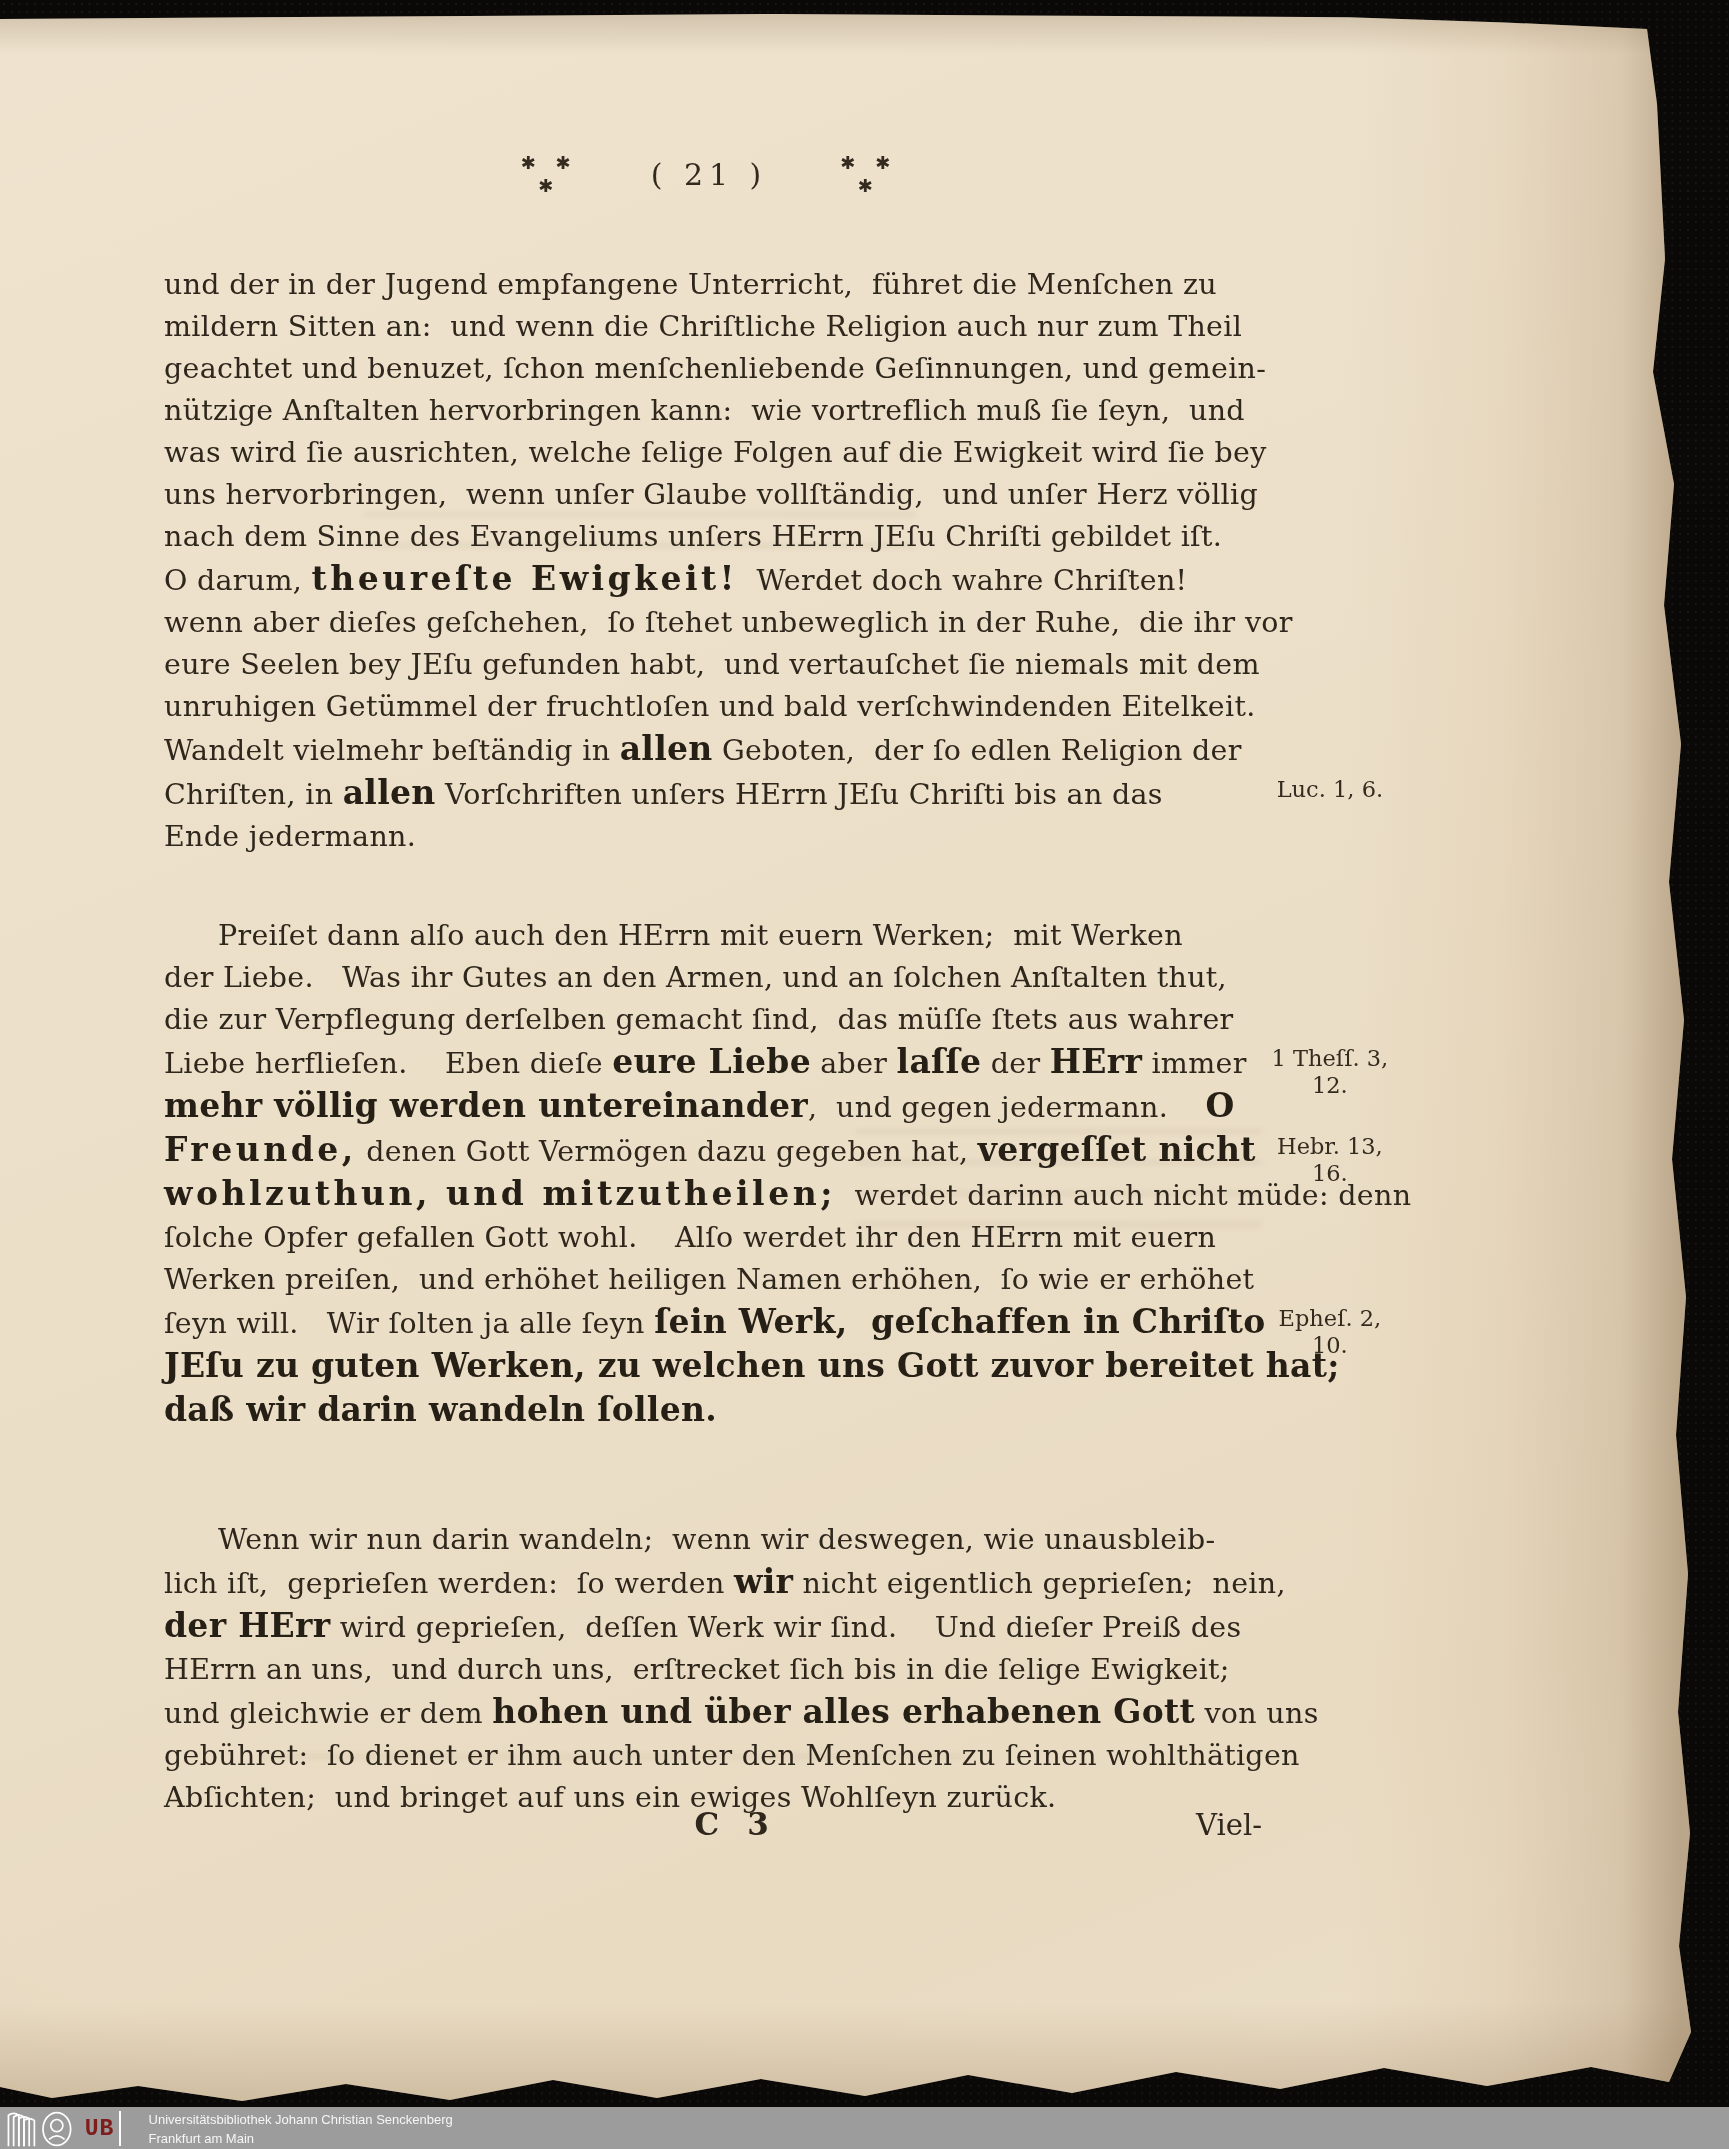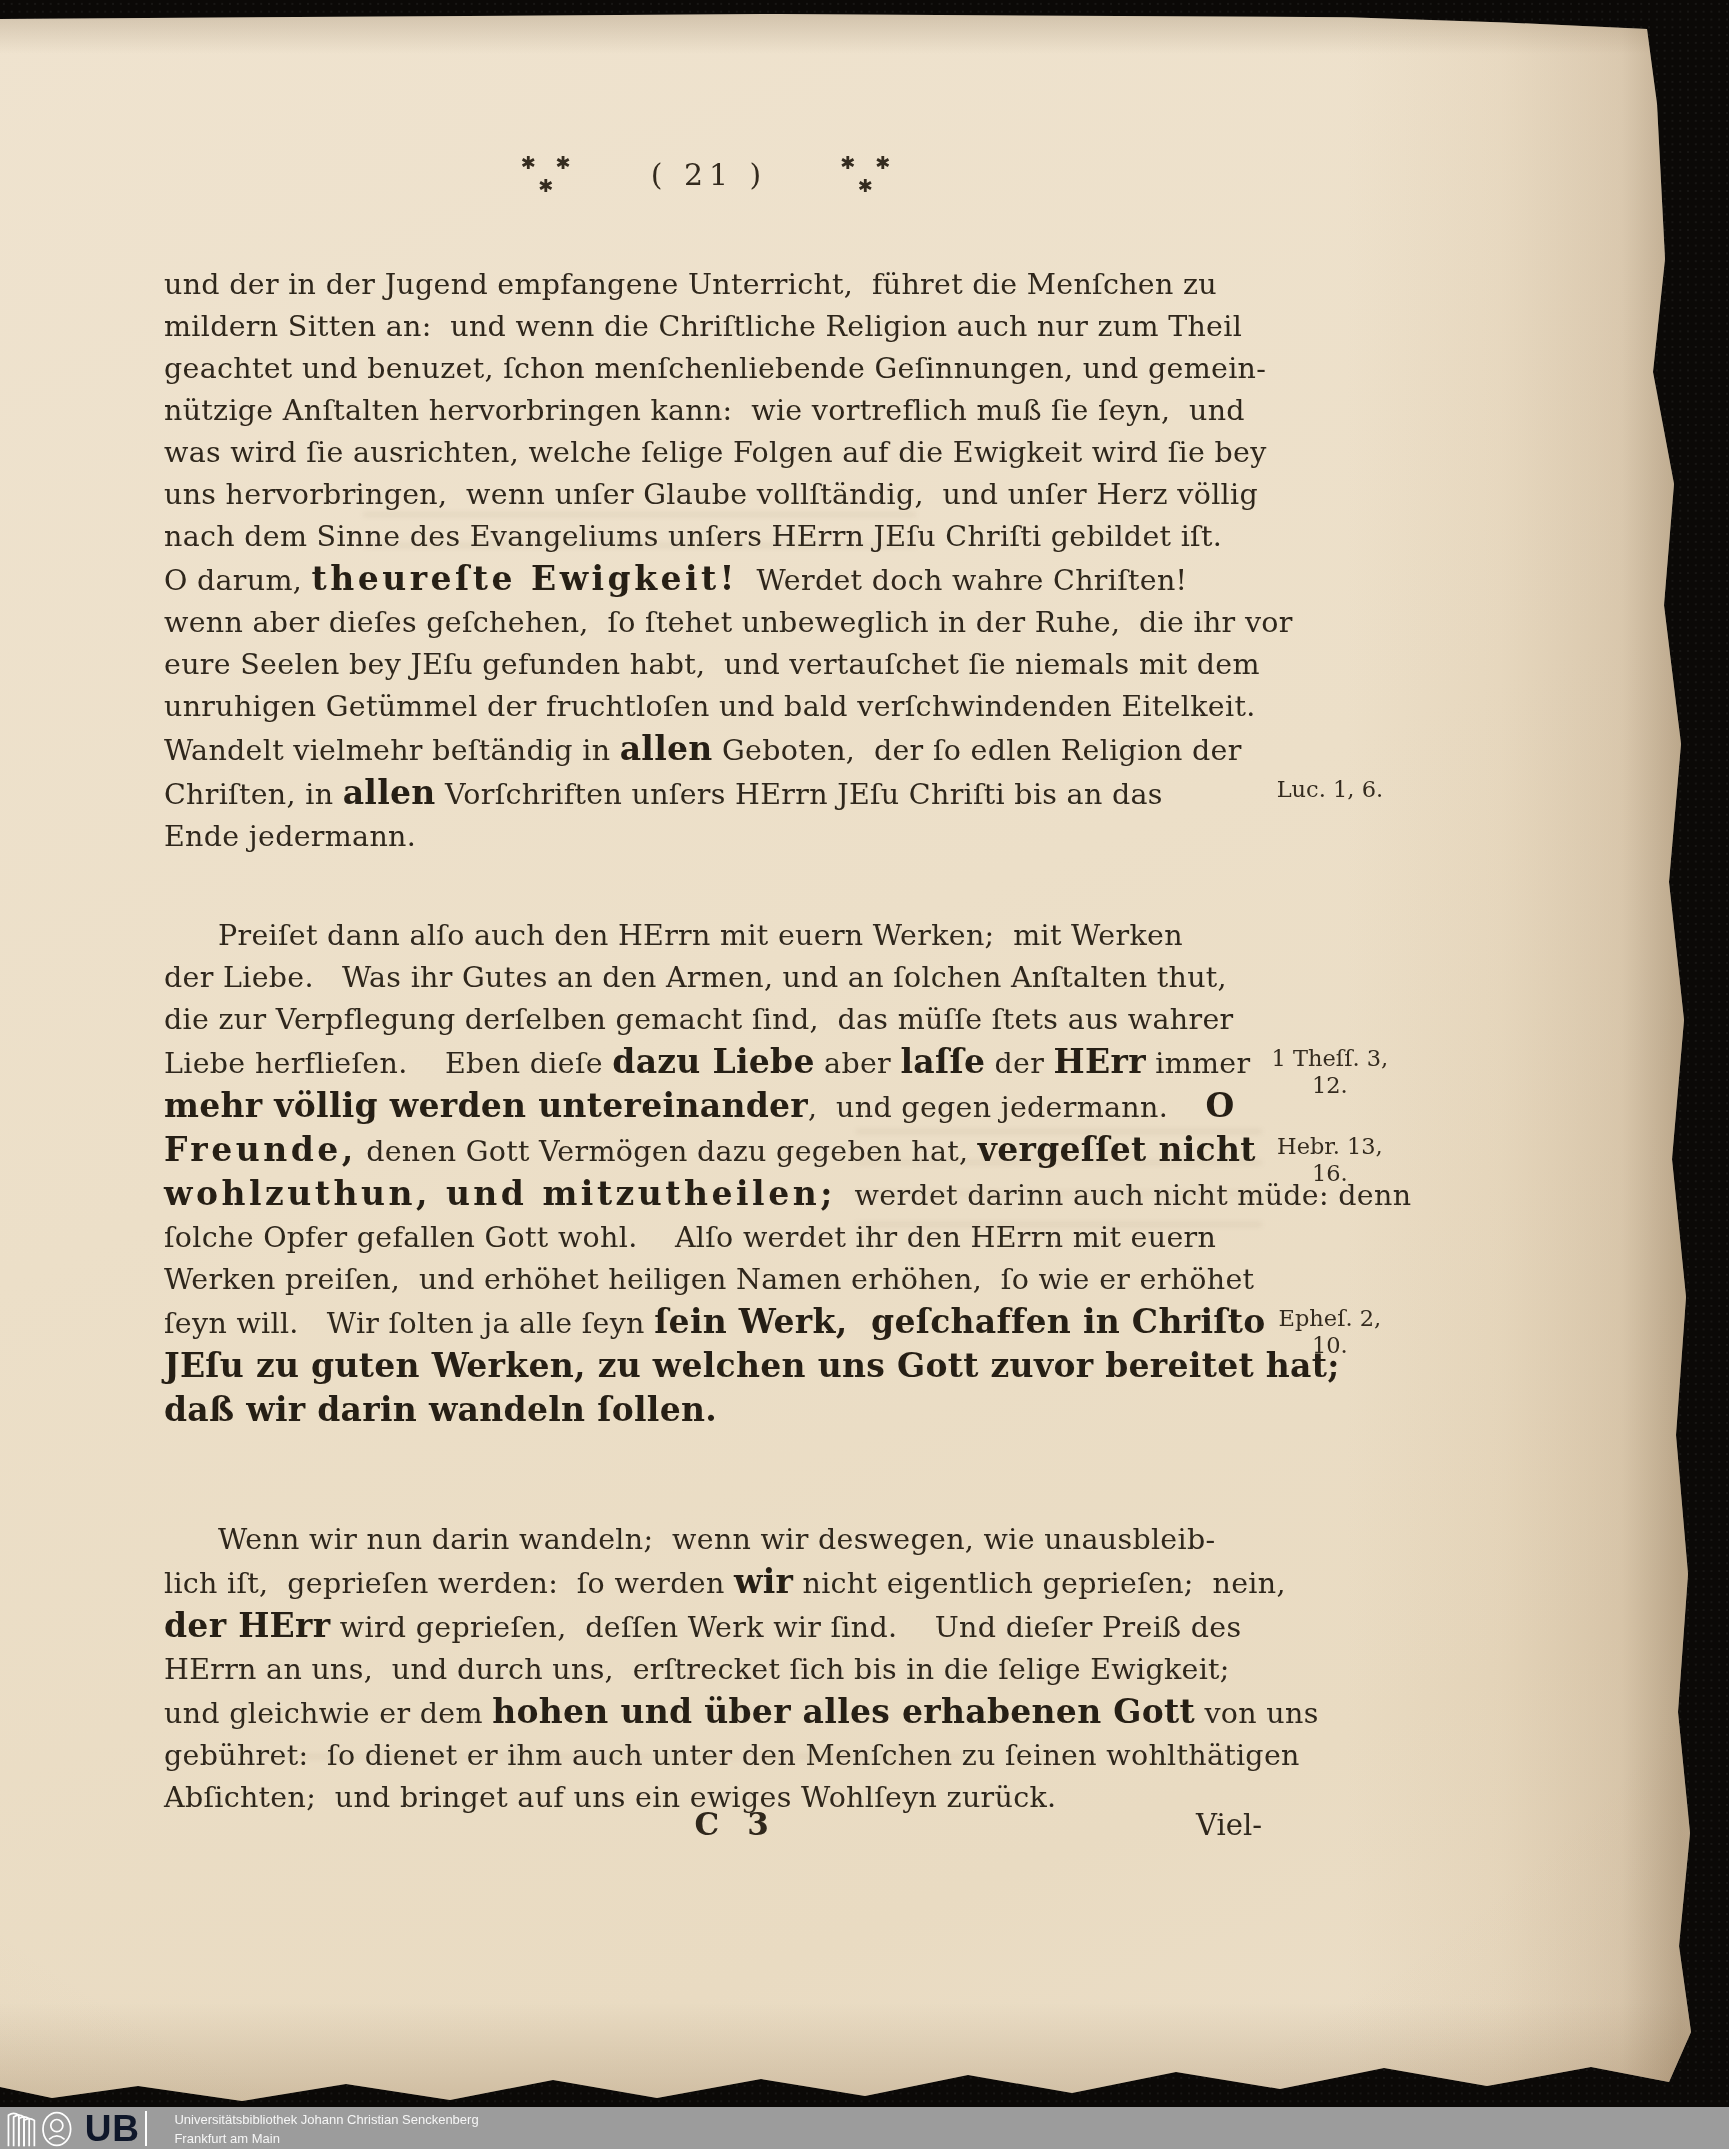--- a/index.html
+++ b/index.html
@@ -59,22 +59,22 @@
   
   .page-footer{position:absolute;top:1806px;left:164px;width:1098px;
     display:flex;align-items:baseline;font-size:31px;color:#2f271c;}
   .signature{margin:0 auto;padding-left:112px;letter-spacing:8.6px;font-weight:bold;}
   .catchword{font-size:29px;}
   
   .banner{position:absolute;left:0;bottom:0;width:1729px;height:43px;background:#9c9c9c;
     display:flex;align-items:center;font-family:"Liberation Sans",sans-serif;color:#f6f6f6;}
   .logo{display:flex;align-items:center;height:38px;margin-left:5.2px;}
   .logo svg{display:block;}
-  .logo-ub{font-family:Liberation Sans, sans-serif;font-weight:bold;font-size:37px;
-    color:#0f172a;margin:0 5.2px 0 3.5px;letter-spacing:0.9px;}
+  .logo-ub{font-family:Liberation Mono, monospace;font-weight:bold;font-size:23px;
+    color:#7f1d1d;margin:0 5.2px 0 3.5px;letter-spacing:0.9px;}
   .logo-divider{width:1.7px;height:35px;background:#ffffff;margin-right:15.6px;}
   .banner-text{display:flex;flex-direction:column;justify-content:center;
     font-size:13px;line-height:19px;margin-left:12px;}
 </style>
 </head>
 <body>
 
 <div class="stage">
 
   <div class="paper">
@@ -111,21 +111,21 @@
           <div class="line"><span class="seg-p">eure Seelen bey JEſu gefunden habt,  und vertauſchet ſie niemals mit dem</span></div>
           <div class="line"><span class="seg-p">unruhigen Getümmel der fruchtloſen und bald verſchwindenden Eitelkeit.</span></div>
           <div class="line"><span class="seg-p">Wandelt vielmehr beſtändig in </span><span class="seg-em">allen</span><span class="seg-p"> Geboten,  der ſo edlen Religion der</span></div>
           <div class="line"><span class="seg-p">Chriſten, in </span><span class="seg-em">allen</span><span class="seg-p"> Vorſchriften unſers HErrn JEſu Chriſti bis an das</span><span class="margin-note">Luc. 1, 6.</span></div>
           <div class="line"><span class="seg-p">Ende jedermann.</span></div>
         </div>
         <div class="para">
           <div class="line indent"><span class="seg-p">Preiſet dann alſo auch den HErrn mit euern Werken;  mit Werken</span></div>
           <div class="line"><span class="seg-p">der Liebe.   Was ihr Gutes an den Armen, und an ſolchen Anſtalten thut,</span></div>
           <div class="line"><span class="seg-p">die zur Verpflegung derſelben gemacht ſind,  das müſſe ſtets aus wahrer</span></div>
-          <div class="line"><span class="seg-p">Liebe herflieſen.    Eben dieſe </span><span class="seg-em">dazu Liebe</span><span class="seg-p"> aber </span><span class="seg-em">laſſe</span><span class="seg-p"> der </span><span class="seg-em">HErr</span><span class="seg-p"> immer</span><span class="margin-note">1 Theſſ. 3,
+          <div class="line"><span class="seg-p">Liebe herflieſen.    Eben dieſe </span><span class="seg-em">eure Liebe</span><span class="seg-p"> aber </span><span class="seg-em">laſſe</span><span class="seg-p"> der </span><span class="seg-em">HErr</span><span class="seg-p"> immer</span><span class="margin-note">1 Theſſ. 3,
 12.</span></div>
           <div class="line"><span class="seg-em">mehr völlig werden untereinander</span><span class="seg-p">,  und gegen jedermann.    </span><span class="seg-em2">O</span></div>
           <div class="line"><span class="seg-em2">Freunde,</span><span class="seg-p"> denen Gott Vermögen dazu gegeben hat, </span><span class="seg-em">vergeſſet nicht</span><span class="margin-note">Hebr. 13,
 16.</span></div>
           <div class="line"><span class="seg-em2">wohlzuthun, und mitzutheilen;</span><span class="seg-p">  werdet darinn auch nicht müde: denn</span></div>
           <div class="line"><span class="seg-p">ſolche Opfer gefallen Gott wohl.    Alſo werdet ihr den HErrn mit euern</span></div>
           <div class="line"><span class="seg-p">Werken preiſen,  und erhöhet heiligen Namen erhöhen,  ſo wie er erhöhet</span></div>
           <div class="line"><span class="seg-p">ſeyn will.   Wir ſolten ja alle ſeyn </span><span class="seg-em">ſein Werk,  geſchaffen in Chriſto</span><span class="margin-note">Epheſ. 2,
 10.</span></div>
           <div class="line"><span class="seg-em">JEſu zu guten Werken, zu welchen uns Gott zuvor bereitet hat;</span></div>

